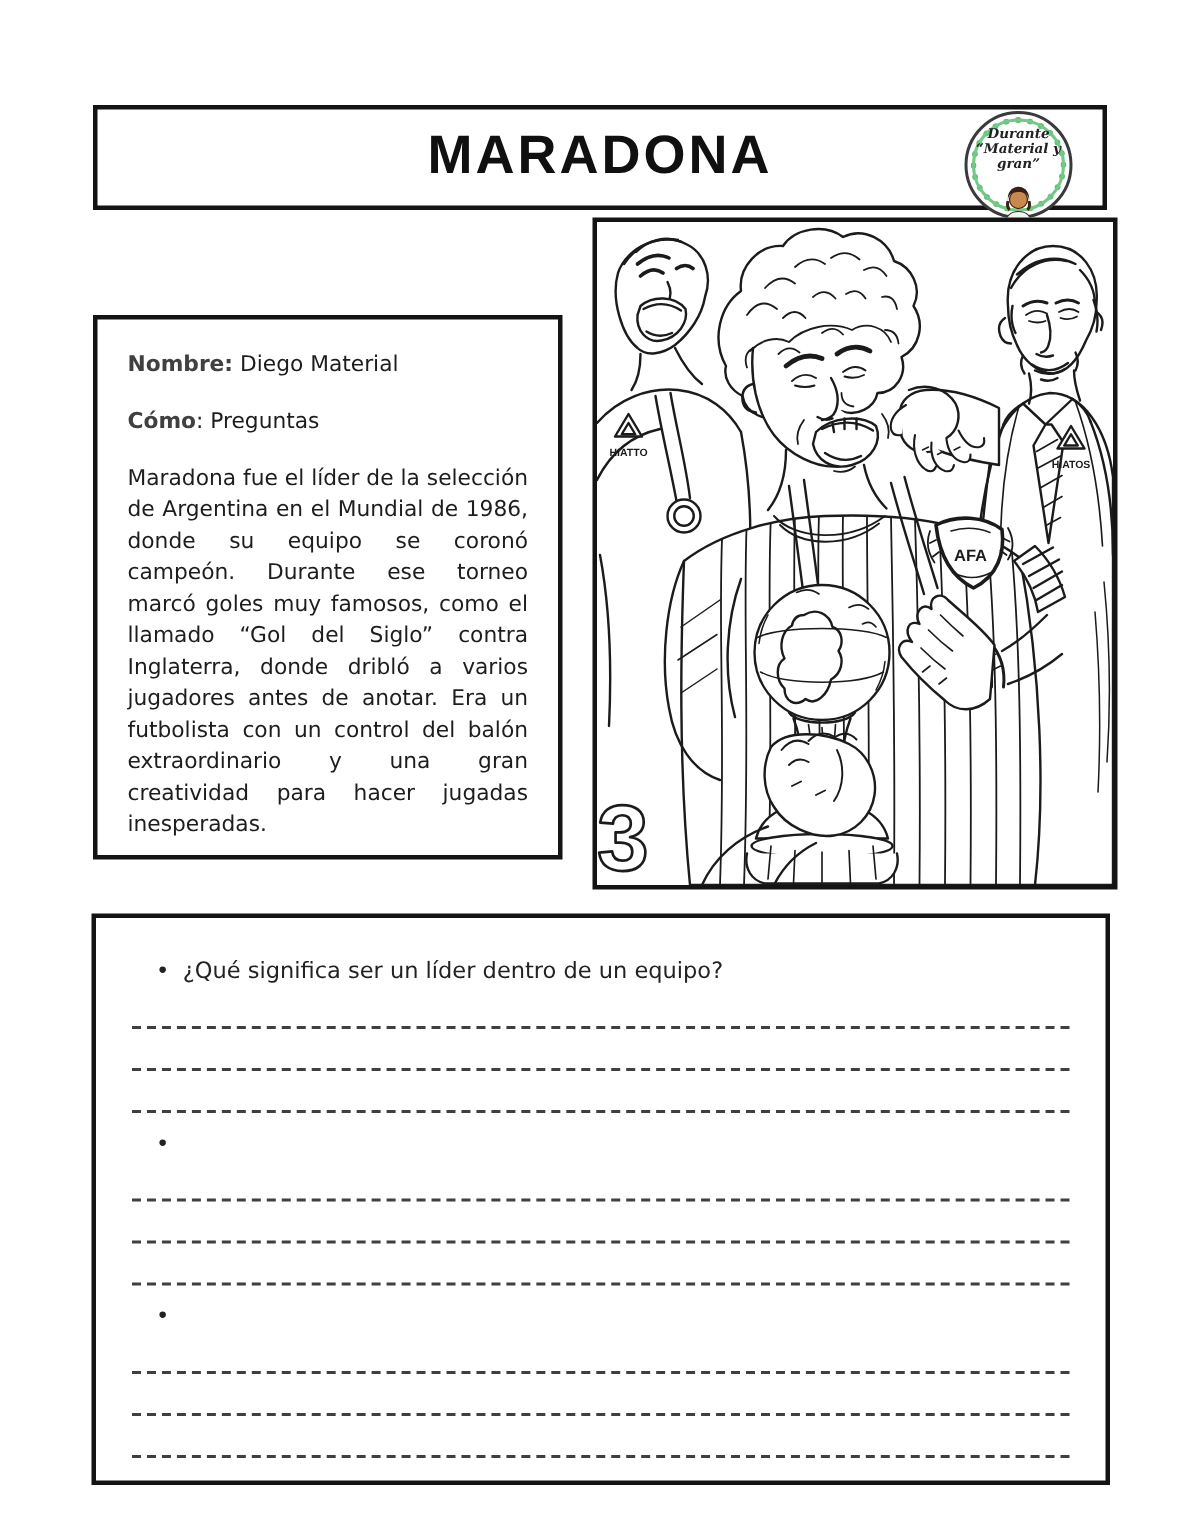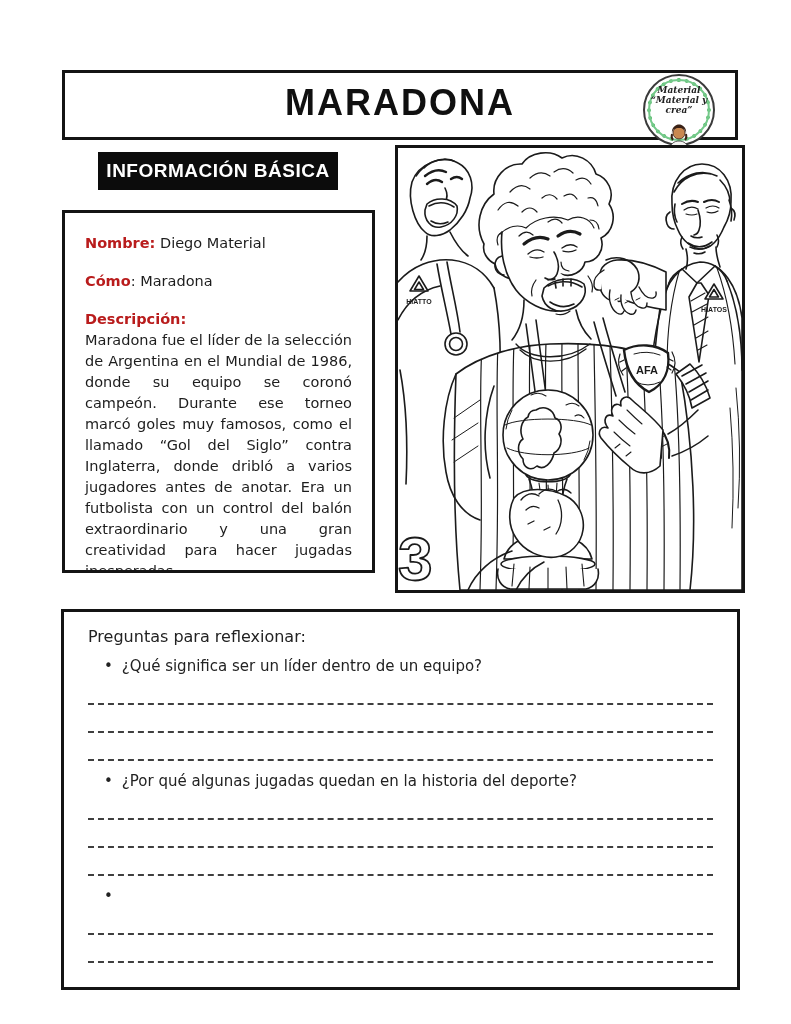--- a/index.html
+++ b/index.html
@@ -26,21 +26,21 @@
   .section-label{position:absolute;left:98px;top:152px;width:240px;height:38px;
                  background:#0c0c0c;color:#ffffff;display:flex;align-items:center;
                  justify-content:center;font-family:"Liberation Sans",sans-serif;
                  font-weight:bold;font-size:19px;letter-spacing:0.5px;}
 
   
   .info-box{position:absolute;left:62px;top:210px;width:313px;height:363px;
             border:3px solid #141414;box-sizing:border-box;background:#fff;
             padding:20px 20px;font-size:14.5px;line-height:21px;overflow:hidden;}
   .info-row{margin-bottom:17px;}
-  .lbl{font-weight:bold;color:#b91c1c;}
+  .lbl{font-weight:bold;color:#404040;}
   .desc-text{text-align:justify;}
 
   
   .image-box{position:absolute;left:395px;top:145px;width:350px;height:448px;
              border:3px solid #141414;box-sizing:border-box;background:#fff;}
   .image-box svg{width:100%;height:100%;display:block;}
   svg text{font-family:"Liberation Sans",sans-serif;}
 
   
   .questions-box{position:absolute;left:61px;top:609px;width:679px;height:381px;
@@ -56,40 +56,38 @@
 
 <div class="page">
 
   <div class="header-box">
     <div class="header-title">MARADONA</div>
     <div class="logo">
       <div class="logo-circle"></div>
       <div class="logo-ring"></div>
       <div class="logo-ring2"></div>
       <div class="logo-text">
-        <div>Material</div>
+        <div>Durante</div>
         <div>“Material y</div>
-        <div>crea”</div>
+        <div>gran”</div>
       </div>
       <svg class="logo-avatar" width="24" height="26" viewBox="0 0 24 26">
         <path d="M3 26 C3 20 7 17 12 17 C17 17 21 20 21 26 Z" fill="#f4f4f2" stroke="#333" stroke-width="0.8"></path>
         <circle cx="12" cy="9" r="6" fill="#c98850" stroke="#3a2115" stroke-width="0.8"></circle>
         <path d="M5 10 C4 3 9 0.5 12 0.5 C15 0.5 20 3 19 10 C19 5.5 16 4 12 4 C8 4 5 5.5 5 10 Z" fill="#3a2115"></path>
         <path d="M5 10 q-1 4 1 6 M19 10 q1 4 -1 6" stroke="#3a2115" stroke-width="2" fill="none"></path>
       </svg>
     </div>
   </div>
 
-  <div class="section-label">INFORMACIÓN BÁSICA</div>
 
   <div class="info-box">
     <div class="info-row"><span class="lbl">Nombre:</span><span> Diego Material</span></div>
-    <div class="info-row"><span class="lbl">Cómo</span><span>: Maradona</span></div>
+    <div class="info-row"><span class="lbl">Cómo</span><span>: Preguntas</span></div>
     <div>
-      <div class="lbl">Descripción:</div>
       <div class="desc-text">Maradona fue el líder de la selección de Argentina en el Mundial de 1986, donde su equipo se coronó campeón. Durante ese torneo marcó goles muy famosos, como el llamado “Gol del Siglo” contra Inglaterra, donde dribló a varios jugadores antes de anotar. Era un futbolista con un control del balón extraordinario y una gran creatividad para hacer jugadas inesperadas.</div>
     </div>
   </div>
 
   <div class="image-box">
     <svg viewBox="0 0 344 442">
       <g stroke="#1b1b1b" fill="none" stroke-width="1.6" stroke-linecap="round" stroke-linejoin="round">
 
         <g>
           <path d="M14,34 C20,16 44,6 60,15 C72,21 77,36 72,50 C70,62 62,74 52,82 C44,88 33,90 27,84 C17,76 9,52 14,34 Z" fill="#fff"></path>
@@ -218,35 +216,33 @@
       </g>
       <defs>
         <clipPath id="torsoClip">
           <path d="M58,226 C56,280 54,360 62,442 L292,442 C299,380 296,300 282,224 C252,200 202,194 152,196 C122,197 84,206 58,226 Z"></path>
         </clipPath>
       </defs>
     </svg>
   </div>
 
   <div class="questions-box">
-    <div class="q-title">Preguntas para reflexionar:</div>
 
     <div class="q-item">
       <span>•</span>
       <span>¿Qué significa ser un líder dentro de un equipo?</span>
     </div>
     <div class="answer-lines">
       <div class="dline"></div>
       <div class="dline"></div>
       <div class="dline"></div>
     </div>
 
     <div class="q-item">
       <span>•</span>
-      <span>¿Por qué algunas jugadas quedan en la historia del deporte?</span>
     </div>
     <div class="answer-lines">
       <div class="dline"></div>
       <div class="dline"></div>
       <div class="dline"></div>
     </div>
 
     <div class="q-item">
       <span>•</span>
     </div>

